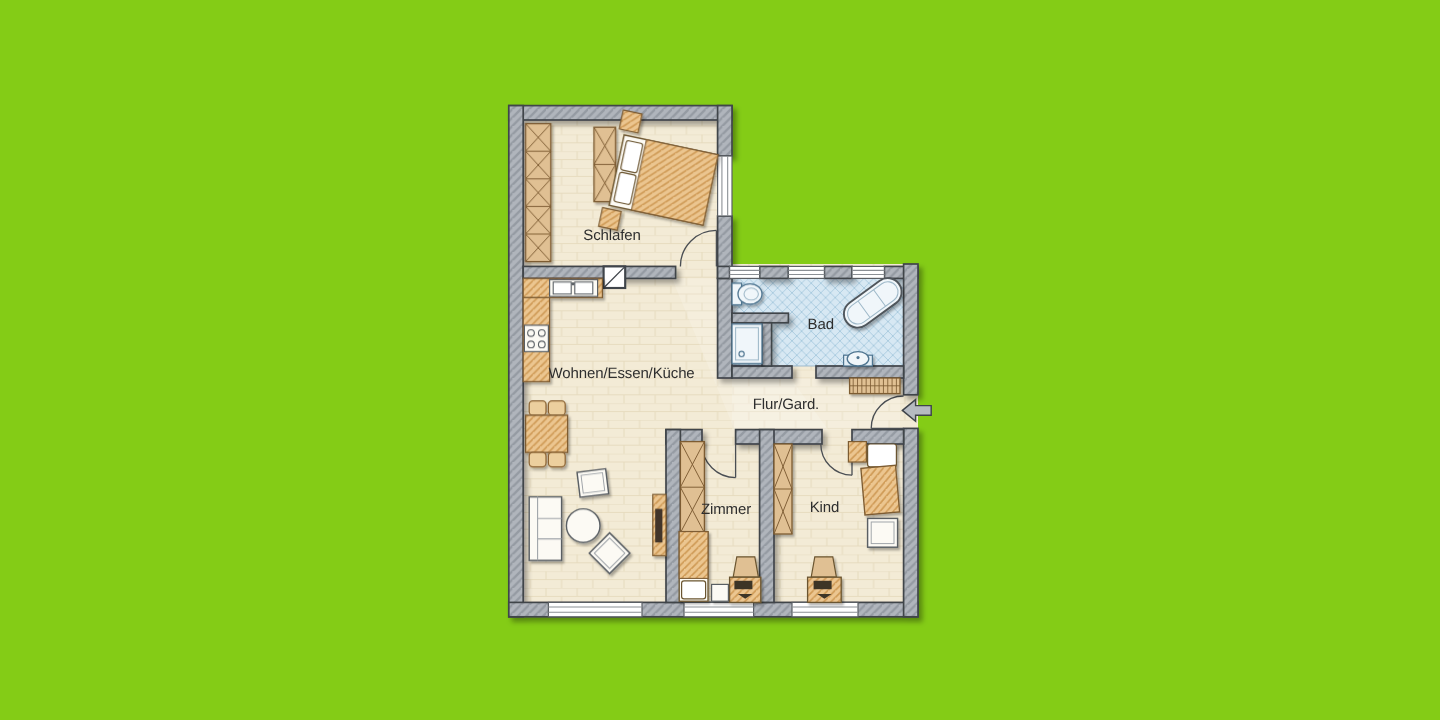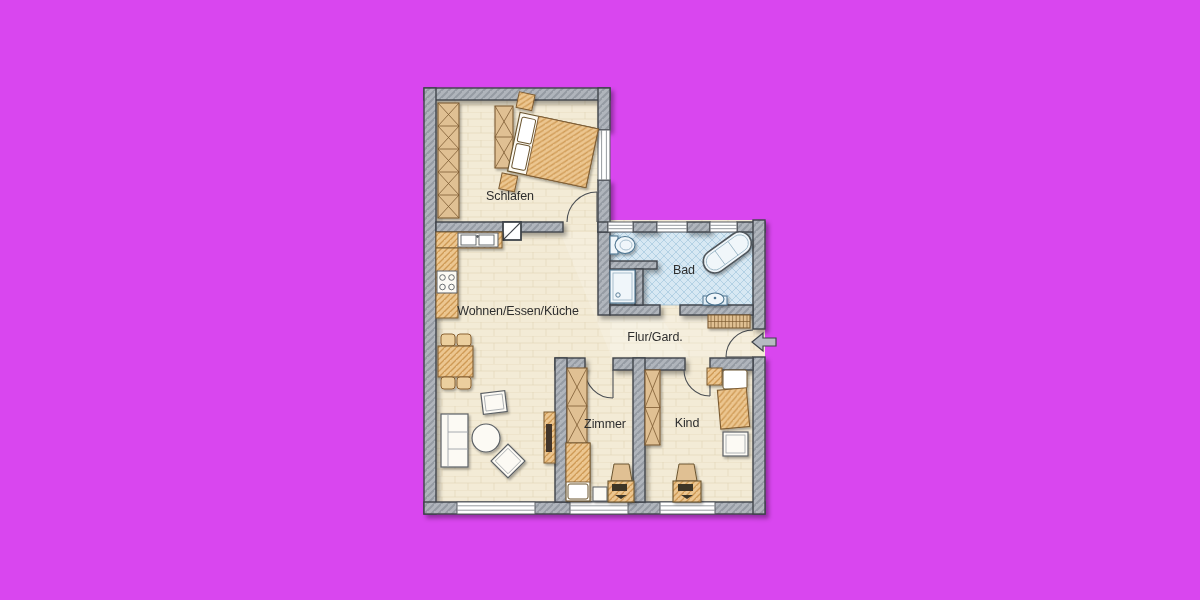--- a/index.html
+++ b/index.html
@@ -1,16 +1,16 @@
 <!DOCTYPE html>
 <html><head>
 <meta charset="utf-8">
 <style>
   html,body{margin:0;padding:0;background:#ffffff;}
-  .stage{position:relative;width:1200px;height:600px;background:#d946ef;overflow:hidden;
+  .stage{position:relative;width:1200px;height:600px;background:#84cc16;overflow:hidden;
          font-family:"Liberation Sans",sans-serif;}
   svg{display:block;}
   text.room-label{fill:#2e2e2e;font-size:12.5px;font-family:"Liberation Sans",sans-serif;
                   text-anchor:middle;letter-spacing:-0.1px;}
 </style>
 </head>
 <body>
 
 <div class="stage">
 <svg width="1200" height="600" viewBox="0 0 1200 600">

